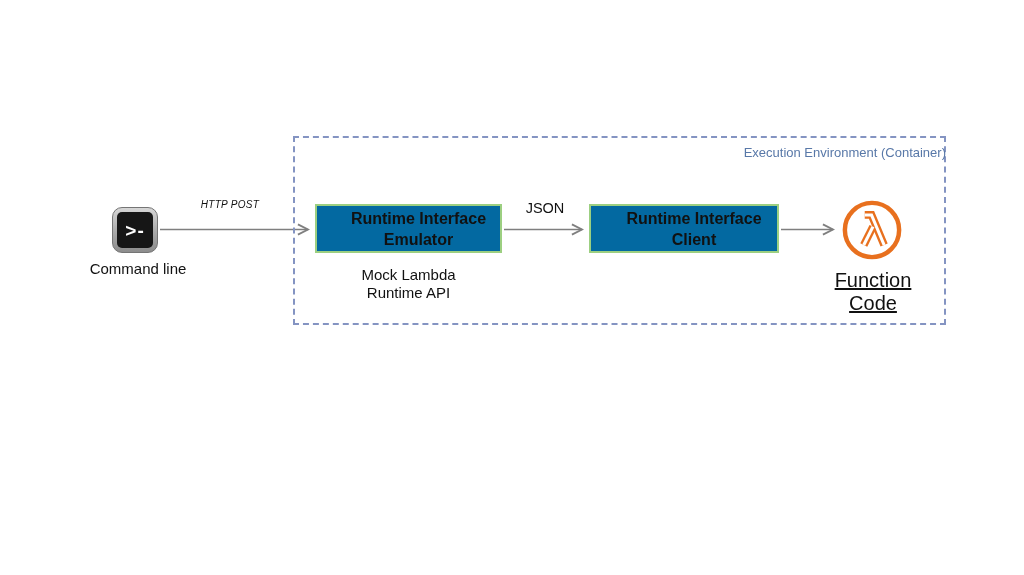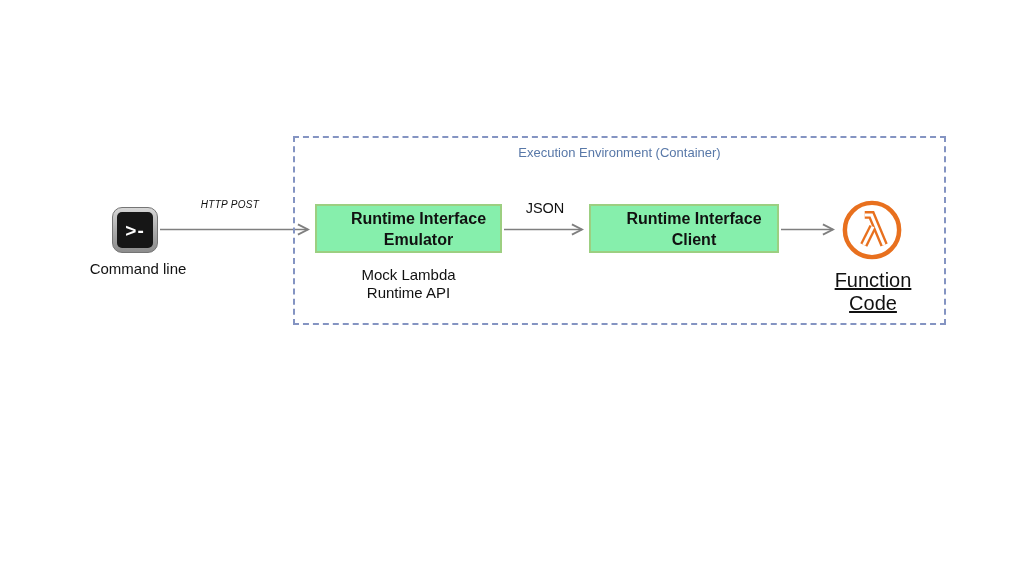--- a/index.html
+++ b/index.html
@@ -54,25 +54,26 @@
   #exec-container {
     left: 293px; top: 136px; width: 653px; height: 189px;
     border: 2px dashed var(--container-border, #8494c2);
     box-sizing: border-box;
     background: transparent;
   }
   #exec-container-label {
     left: 293px; top: 145px; width: 653px;
     font-size: 13px;
     color: var(--container-label, #5878a8);
+    text-align: right;
   }
 
   .green-box {
     border: 2px solid var(--green, #9ccf81);
-    background: #86efac;
+    background: #0369a1;
     box-sizing: border-box;
     display: flex; align-items: center; justify-content: center;
     font-size: 16px; line-height: 21px; font-weight: 600;
     color: #111111;
     padding-left: 20px;
   }
   #emulator-box { left: 315px; top: 204px; width: 187px; height: 49px; }
   #client-box   { left: 589px; top: 204px; width: 190px; height: 49px; }
 
   #emulator-caption {

